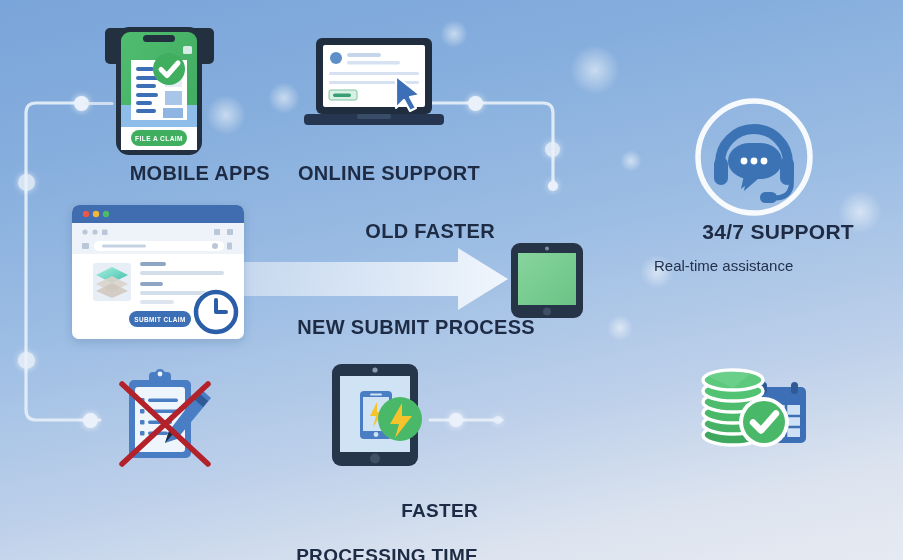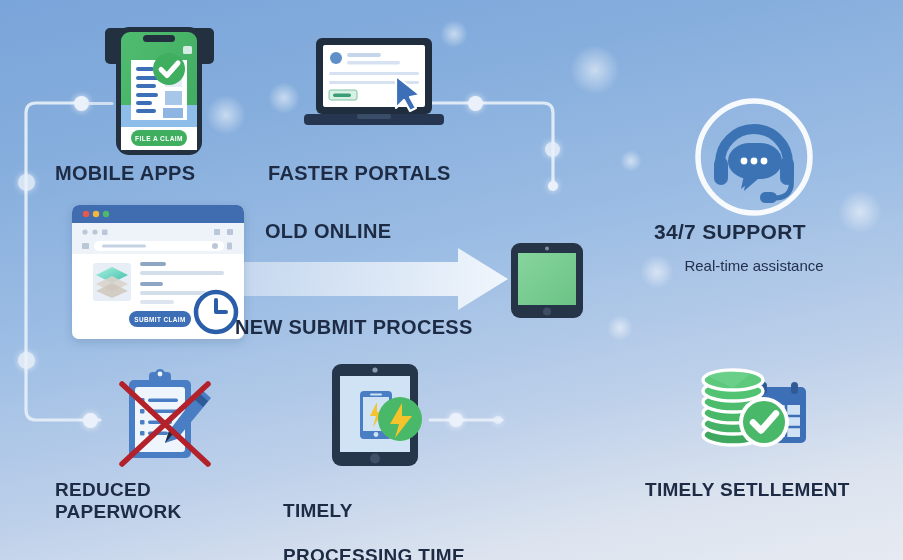--- a/index.html
+++ b/index.html
@@ -9,24 +9,24 @@
     background:#8ab0dd;
   }
   #stage{
     position:relative;width:903px;height:560px;overflow:hidden;
     background:linear-gradient(168deg,#7aa5da 0%,#86aedd 22%,#9cbde4 46%,#bdd0ea 70%,#dde4ef 88%,#e6eaf2 100%);
   }
   
   .bloom{position:absolute;border-radius:50%;background:radial-gradient(circle,rgba(255,255,255,.55) 0%,rgba(255,255,255,0) 70%);pointer-events:none;}
   .label{
     position:absolute;color:#1d2b45;font-weight:bold;letter-spacing:.3px;
-    text-align:left;white-space:pre-line;line-height:1.18;
+    text-align:right;white-space:pre-line;line-height:1.18;
   }
   .sub{
-    position:absolute;color:#23314c;font-weight:normal;text-align:center;line-height:1.3;
+    position:absolute;color:#23314c;font-weight:normal;line-height:1.3;
   }
   .node{position:absolute;border-radius:50%;background:#eaf1fa;box-shadow:0 0 6px rgba(255,255,255,.8);}
   .icon-abs{position:absolute;}
   svg{display:block;overflow:visible;}
 </style>
 </head>
 <body>
 
 <div id="stage">
 
@@ -124,21 +124,21 @@
     <rect x="25" y="52" width="28" height="10" rx="2" fill="#d9f0e4" stroke="#7cc3a1" stroke-width="1"></rect>
     <rect x="29" y="55.5" width="18" height="3.5" rx="1.7" fill="#3a9e74"></rect>
 
     <g>
       <path d="M92 38 L92 70 L100 62 L106 73 L112 70 L106 59 L116 57 Z" fill="#3d6fb8" stroke="#ffffff" stroke-width="2.2" stroke-linejoin="round"></path>
     </g>
 
     <rect x="0" y="76" width="140" height="11" rx="4" fill="#263650"></rect>
     <rect x="53" y="76" width="34" height="5" rx="2" fill="#3a4d68"></rect>
   </svg>
-  <div class="label" style="left:268px;top:162px;width:212px;font-size:20px;">FASTER PORTALS</div>
+  <div class="label" style="left:268px;top:162px;width:212px;font-size:20px;">ONLINE SUPPORT</div>
 
   <svg class="icon-abs" style="left:72px;top:205px;width:172px;height:134px;">
     <defs>
       <filter id="bwShadow" x="-20%" y="-20%" width="150%" height="150%">
         <feDropShadow dx="0" dy="3" stdDeviation="5" flood-color="#264066" flood-opacity=".20"></feDropShadow>
       </filter>
       <linearGradient id="stk1" x1="0" y1="0" x2="1" y2="1">
         <stop offset="0%" stop-color="#a9f0e2"></stop>
           <stop offset="100%" stop-color="#3fbfa8"></stop>
       </linearGradient>
@@ -182,21 +182,21 @@
     <rect x="57" y="106" width="62" height="16" rx="8" fill="#3c6fb5"></rect>
     <text x="88" y="116.5" font-family="Liberation Sans, sans-serif" font-size="6.4" font-weight="bold" fill="#ffffff" text-anchor="middle" letter-spacing=".4">SUBMIT CLAIM</text>
 
     <g>
       <circle cx="144" cy="107" r="23" fill="#ffffff"></circle>
       <circle cx="144" cy="107" r="20" fill="none" stroke="#2a5ea8" stroke-width="4.5"></circle>
       <path d="M144 95 L144 107 L154 107" fill="none" stroke="#2a5ea8" stroke-width="4" stroke-linecap="round" stroke-linejoin="round"></path>
     </g>
   </svg>
 
-  <div class="label" style="left:265px;top:220px;width:230px;font-size:20px;">OLD ONLINE</div>
+  <div class="label" style="left:265px;top:220px;width:230px;font-size:20px;">OLD FASTER</div>
   <div class="label" style="left:235px;top:316px;width:300px;font-size:20px;">NEW SUBMIT PROCESS</div>
 
   <svg class="icon-abs" style="left:511px;top:243px;width:72px;height:75px;">
     <defs>
       <linearGradient id="tbScr" x1="0" y1="0" x2="1" y2="1">
         <stop offset="0%" stop-color="#87d49e"></stop>
           <stop offset="55%" stop-color="#77cb90"></stop>
           <stop offset="100%" stop-color="#6cc286"></stop>
       </linearGradient>
     </defs>
@@ -248,39 +248,38 @@
       <path d="M88 22 L98 31 L64 72 L52 76 L56 64 Z" fill="#4a7ec4"></path>
       <path d="M85 25 L95 34 L90 40 L80 31 Z" fill="#2f5a95"></path>
       <path d="M52 76 L56 64 L60 67 Z" fill="#1f2d3f"></path>
     </g>
 
     <g stroke="#b3212a" stroke-width="5.5" stroke-linecap="round">
       <line x1="9" y1="17" x2="95" y2="97"></line>
       <line x1="95" y1="17" x2="9" y2="97"></line>
     </g>
   </svg>
-  <div class="label" style="left:55px;top:479px;width:220px;font-size:19px;">REDUCED PAPERWORK</div>
 
   <svg class="icon-abs" style="left:330px;top:364px;width:100px;height:102px;">
     <rect x="2" y="0" width="86" height="102" rx="9" fill="#26364a"></rect>
     <rect x="10" y="12" width="70" height="76" fill="#cfe3f5"></rect>
     <circle cx="45" cy="6" r="2.6" fill="#8b99ad"></circle>
     <circle cx="45" cy="94.5" r="5" fill="#3e4f66"></circle>
 
     <rect x="30" y="27" width="32" height="48" rx="4" fill="#4a7ec4"></rect>
     <rect x="33" y="33" width="26" height="34" fill="#cfe3f5"></rect>
     <rect x="40" y="29.5" width="12" height="2" rx="1" fill="#cfe3f5"></rect>
     <circle cx="46" cy="70.5" r="2.4" fill="#cfe3f5"></circle>
     <path d="M47 38 L40 52 L46 52 L43 63 L53 48 L47 48 Z" fill="#f5c32c"></path>
 
     <circle cx="70" cy="55" r="22" fill="#49b868"></circle>
     <path d="M72 39 L60 60 L69 60 L65 74 L82 52 L72 52 Z" fill="#f5c32c"></path>
   </svg>
   <div class="label" style="left:283px;top:478px;width:195px;font-size:19px;">
-    <span>TIMELY</span><br>
+    <span>FASTER</span><br>
     <span>PROCESSING TIME</span>
   </div>
 
   <svg class="icon-abs" style="left:690px;top:360px;width:120px;height:108px;">
 
     <g>
       <rect x="62" y="27" width="54" height="56" rx="5" fill="#3c6fb5"></rect>
       <rect x="68" y="45" width="42" height="32" fill="#cfe1f5"></rect>
       <rect x="70" y="22" width="7" height="12" rx="3.5" fill="#2f5a95"></rect>
       <rect x="101" y="22" width="7" height="12" rx="3.5" fill="#2f5a95"></rect>
@@ -301,15 +300,14 @@
         <ellipse cx="43" cy="31" rx="30" ry="10" fill="#52c273"></ellipse>
         <ellipse cx="43" cy="20" rx="30" ry="10" fill="#5cc97c"></ellipse>
       </g>
       <path d="M18 16 Q34 8 60 14 L43 28 Z" fill="#77d694" opacity=".55"></path>
     </g>
 
     <circle cx="74" cy="62" r="25" fill="#ffffff"></circle>
     <circle cx="74" cy="62" r="21" fill="#49b868"></circle>
     <path d="M63 62.5 l8 8 l15 -17" fill="none" stroke="#ffffff" stroke-width="6.5" stroke-linecap="round" stroke-linejoin="round"></path>
   </svg>
-  <div class="label" style="left:645px;top:479px;width:215px;font-size:19px;">TIMELY SETLLEMENT</div>
 
 </div>
 
 </body></html>

